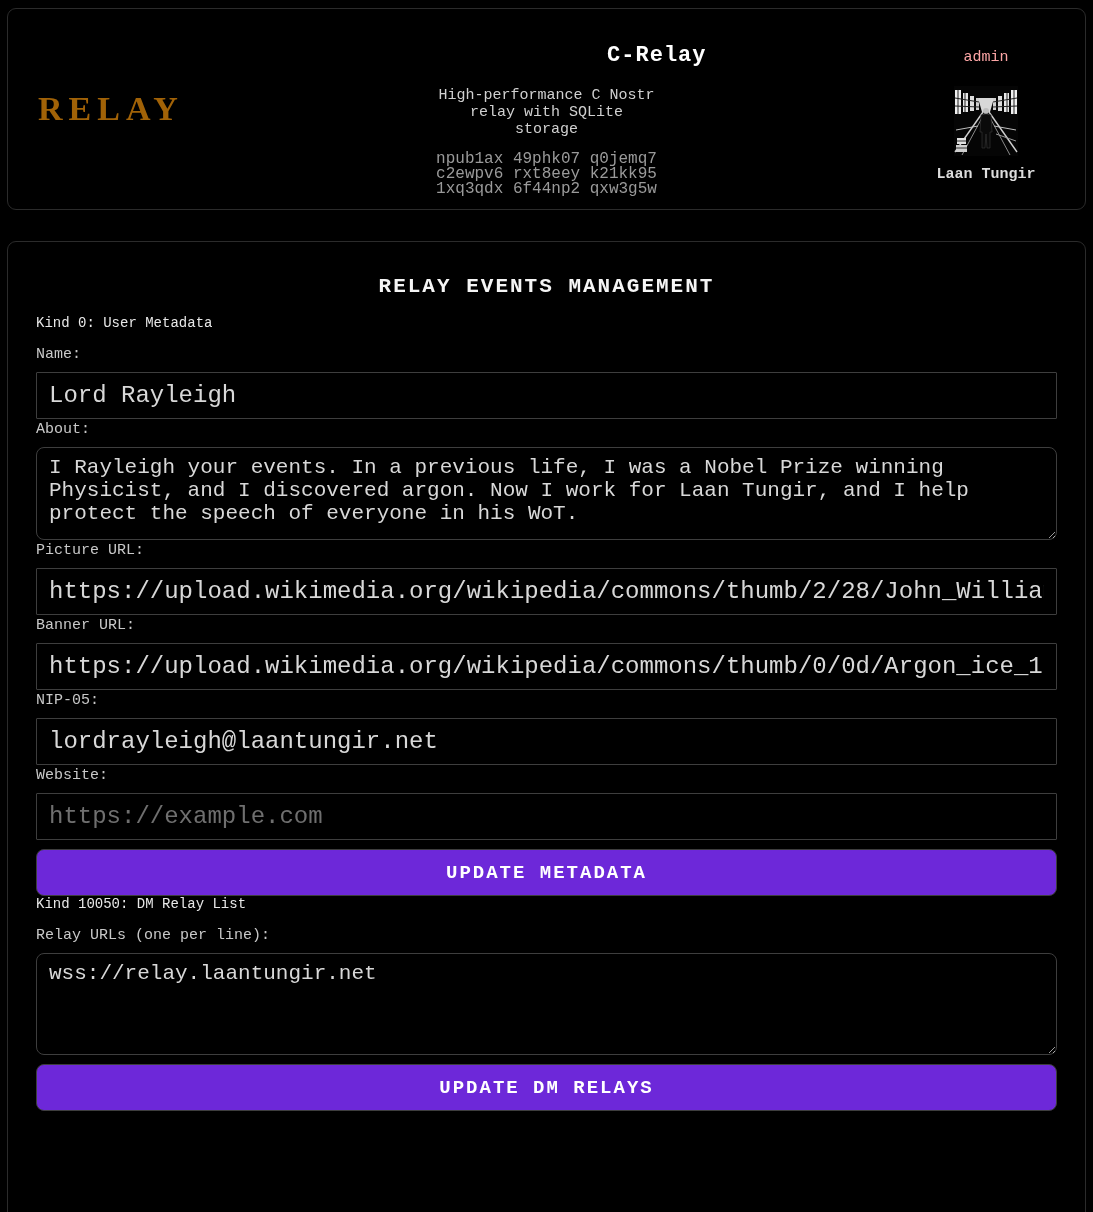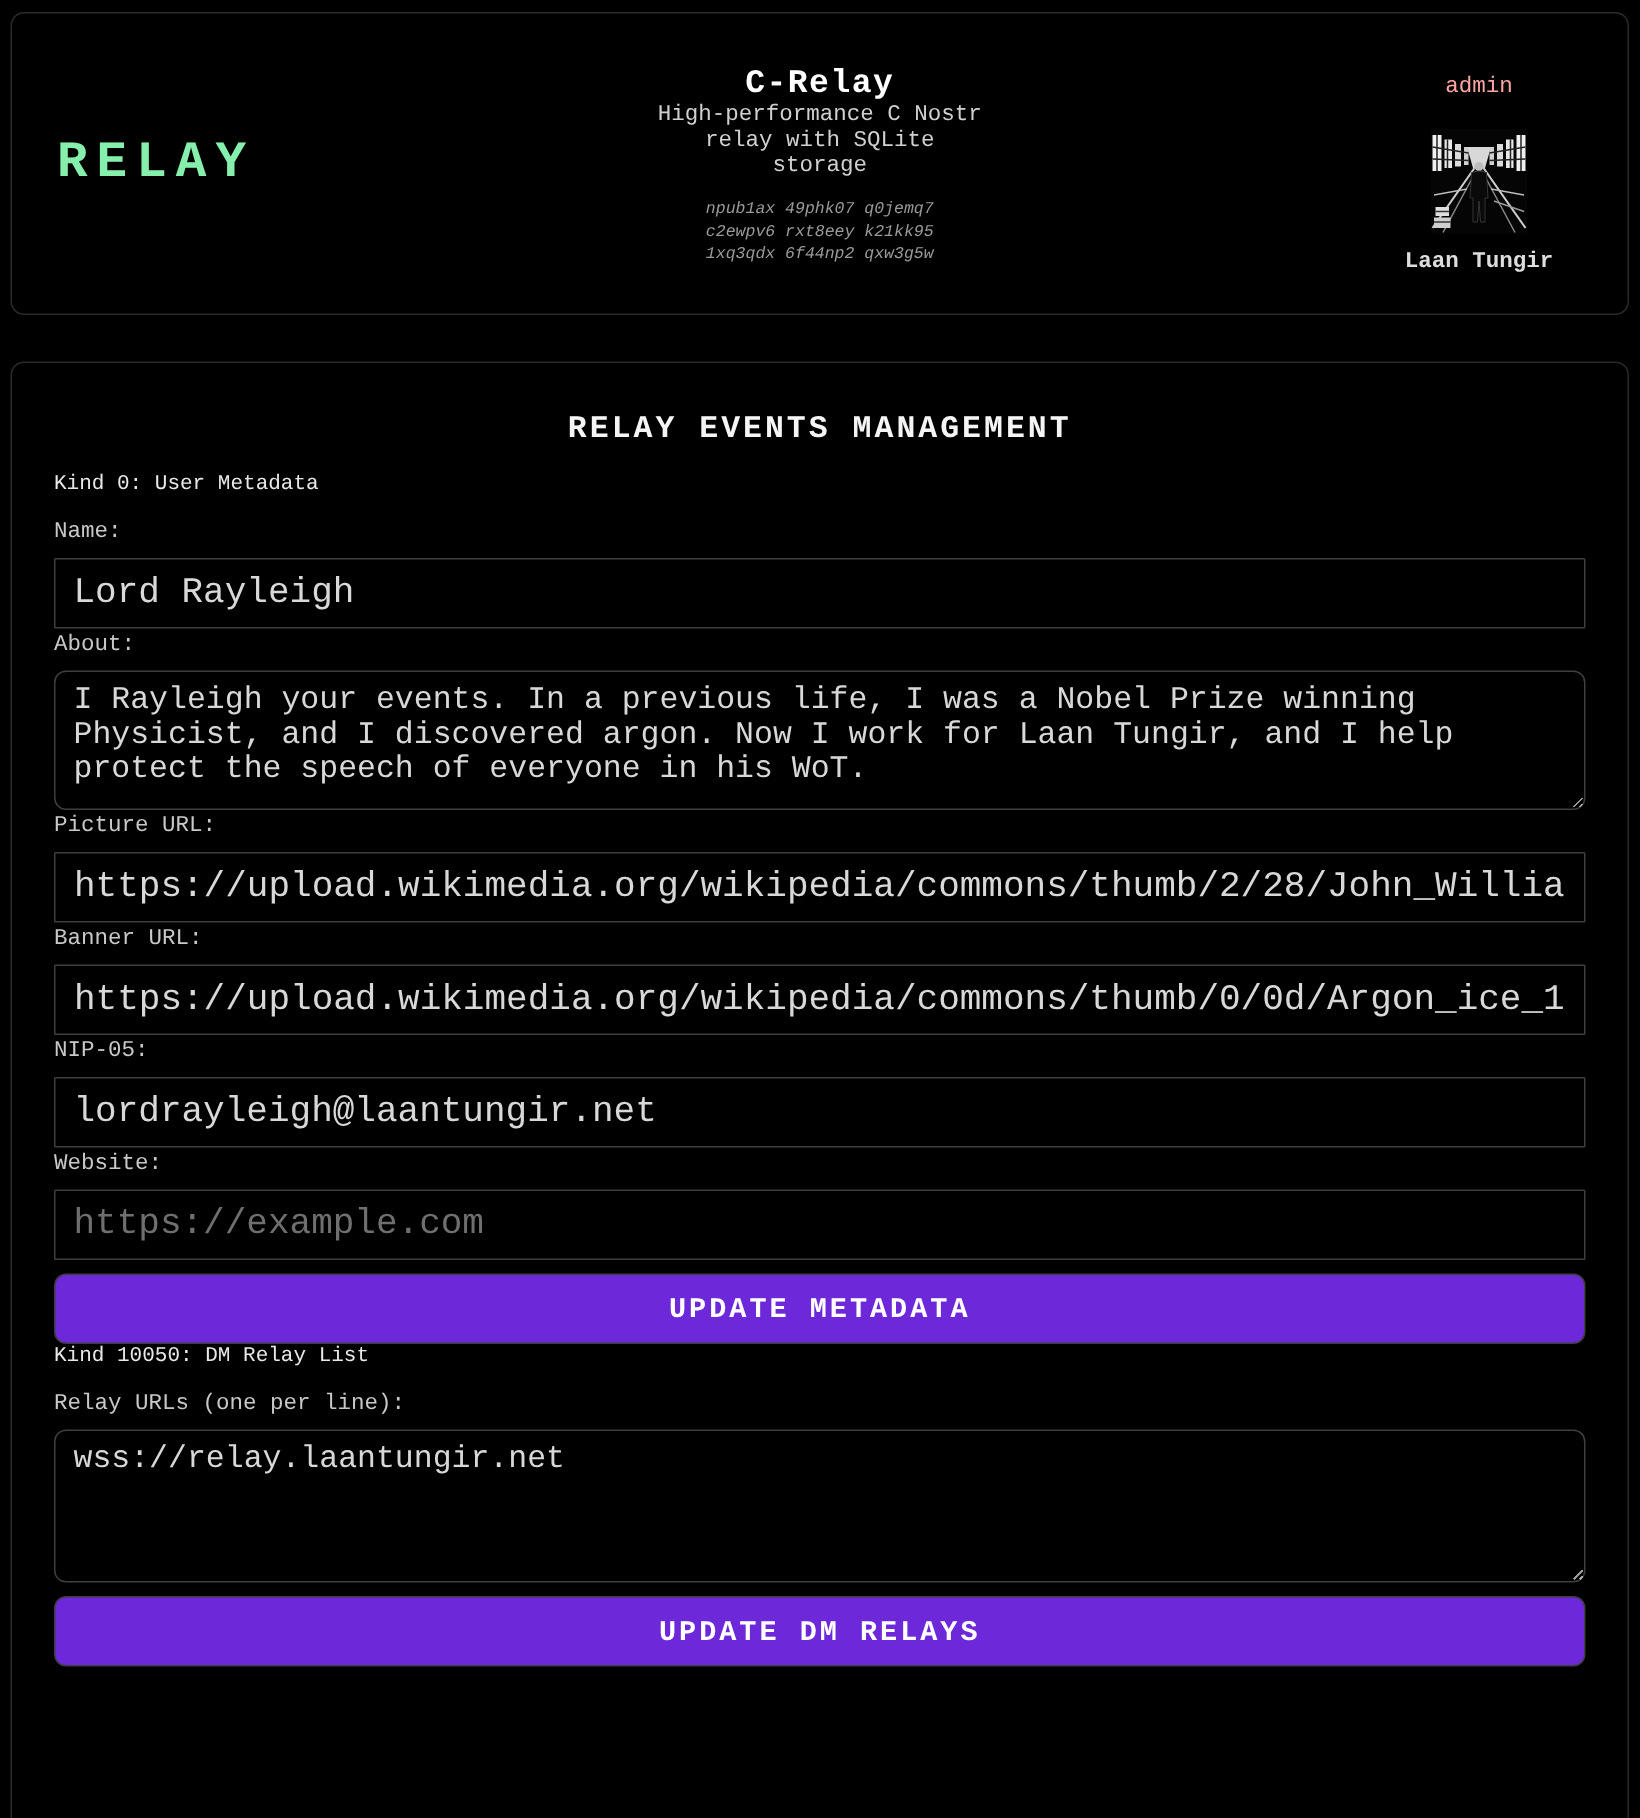--- a/index.html
+++ b/index.html
@@ -18,52 +18,53 @@
   
   .header-panel {
     margin-top: 8px;
     height: 202px;
     position: relative;
     display: flex;
     align-items: center;
     padding: 0 30px;
   }
   .logo {
-    color: #86efac;
+    color: #a16207;
     font-size: 34px;
     font-weight: bold;
     letter-spacing: 6px;
+    font-family: Liberation Serif, serif;
   }
   .header-center {
     position: absolute;
     left: 50%;
     top: 34px;
     transform: translateX(-50%);
     text-align: center;
     width: 320px;
   }
   .app-title {
     color: #fff;
     font-size: 22px;
     font-weight: bold;
     letter-spacing: 1px;
-    margin-bottom: 0;
+    margin-bottom: 19px;
+    text-align: right;
   }
   .app-subtitle {
     color: #d0d0d0;
     font-size: 15px;
     line-height: 17px;
     width: 222px;
     margin: 0 auto 14px auto;
   }
   .npub {
     color: #9a9a9a;
-    font-size: 11px;
+    font-size: 16px;
     line-height: 15px;
-    font-style: italic;
   }
   .header-right {
     position: absolute;
     right: 34px;
     top: 40px;
     width: 130px;
     text-align: center;
   }
   .admin-label {
     color: #fca5a5;

